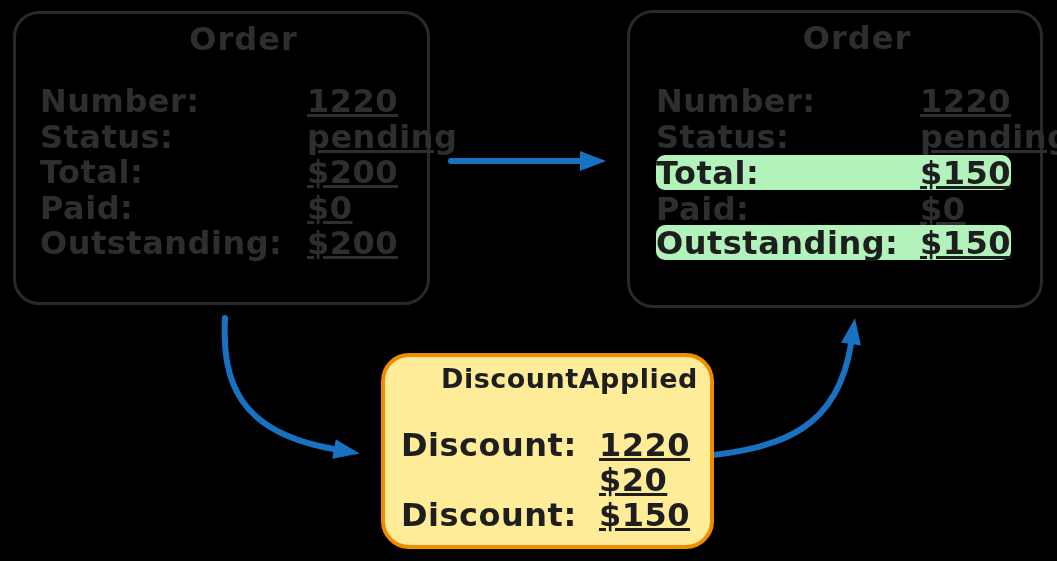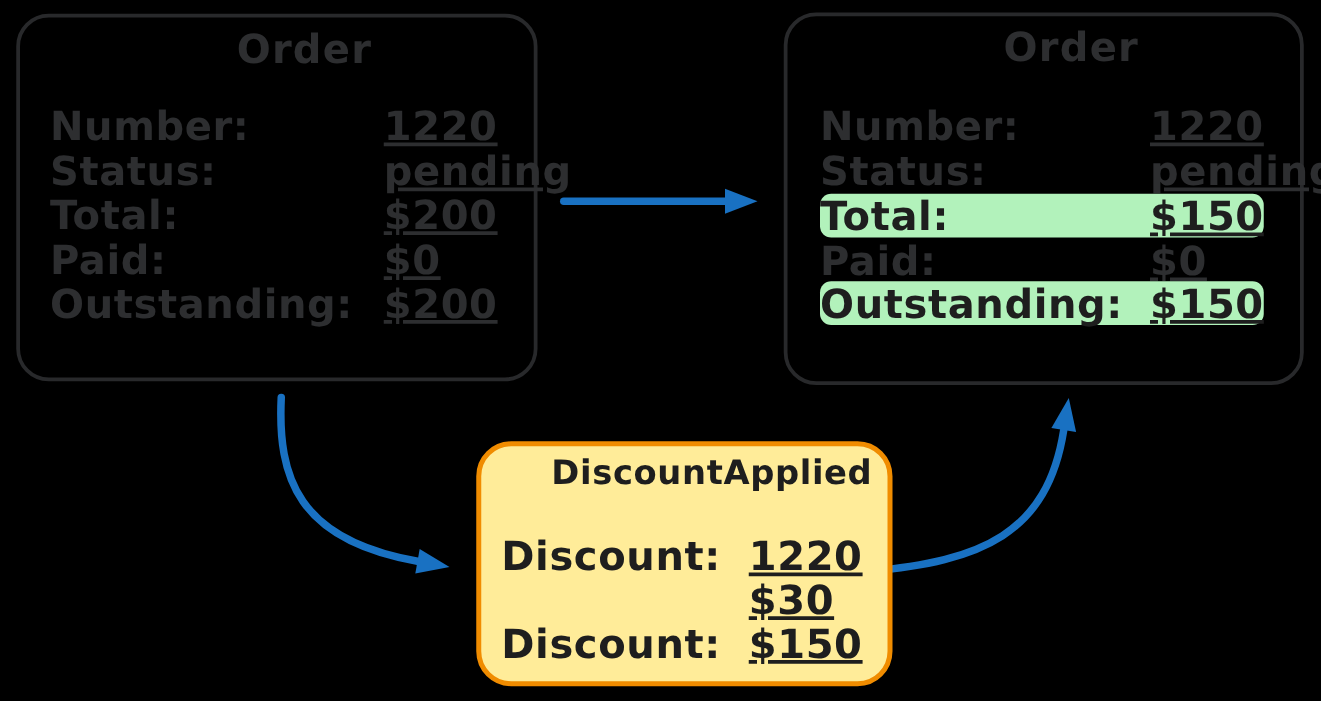--- a/index.html
+++ b/index.html
@@ -121,19 +121,19 @@
   </div>
 </div>
 
 <div class="event" style="left:381px;top:353px;width:333px;height:196px;">
   <div class="box-title">DiscountApplied</div>
   <div class="row" style="top:71px">
     <span class="lbl">Discount:</span>
     <span class="val">1220</span>
   </div>
   <div class="row" style="top:106px">
-    <span class="val">$30</span>
+    <span class="val">$20</span>
   </div>
   <div class="row" style="top:141px">
     <span class="lbl">Discount:</span>
     <span class="val">$150</span>
   </div>
 </div>
 
 </body></html>

